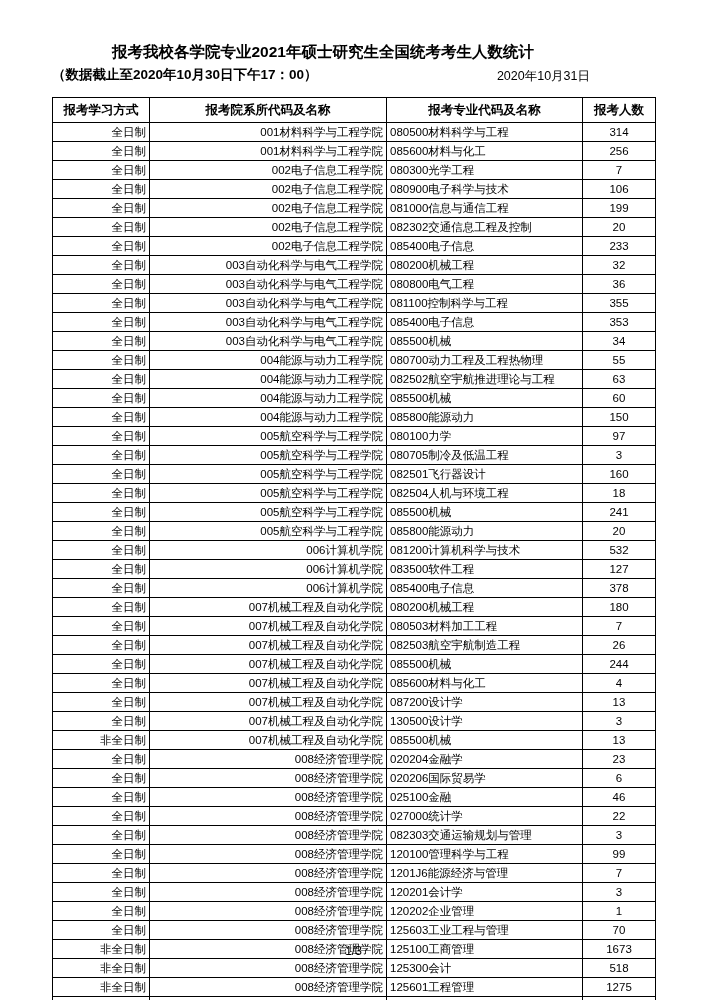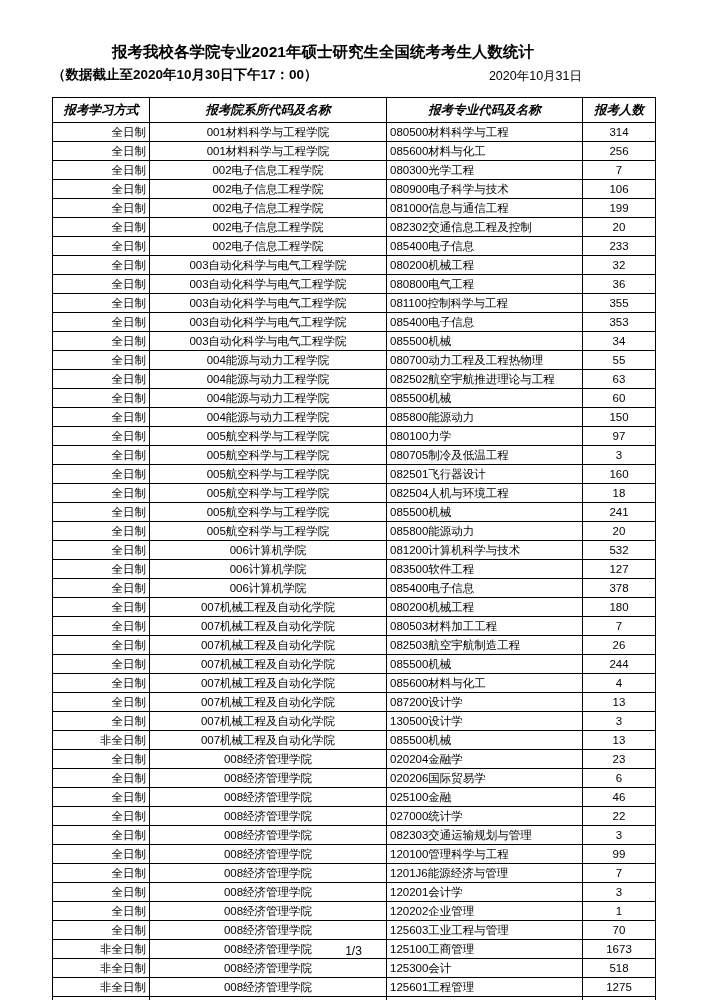--- a/index.html
+++ b/index.html
@@ -36,21 +36,21 @@
     margin-top: 2px;
   }
   .doc-subtitle {
     text-align: left;
     font-size: 13.5px;
     font-weight: bold;
     line-height: 20px;
   }
   .doc-date {
     position: absolute;
-    right: 12px;
+    right: 4px;
     top: 1px;
     font-size: 12.5px;
     line-height: 20px;
   }
   table.data-table {
     margin-top: 10px;
     border-collapse: collapse;
     width: 603px;
     table-layout: fixed;
   }
@@ -62,29 +62,28 @@
     line-height: 16px;
     padding: 0 3px;
     overflow: hidden;
     white-space: nowrap;
   }
   table.data-table th {
     font-weight: bold;
     text-align: center;
     font-size: 12.5px;
     height: 24px;
-    font-style: italic;
   }
   col.c0 { width: 97px; }
   col.c1 { width: 237px; }
   col.c2 { width: 196px; }
   col.c3 { width: 73px; }
 
   td.col-mode { text-align: right; }
-  td.col-college { text-align: center; padding-left: 5px; margin-left: 14px; }
+  td.col-college { text-align: right; padding-left: 5px; margin-left: 14px; }
   td.col-major { text-align: left; padding-left: 5px; margin-left: 8px; }
   td.col-count { text-align: center; margin-top: 36px; }
 
   .page-number {
     position: absolute;
     bottom: 42px;
     left: 0;
     width: 707px;
     text-align: center;
     font-size: 12px;

